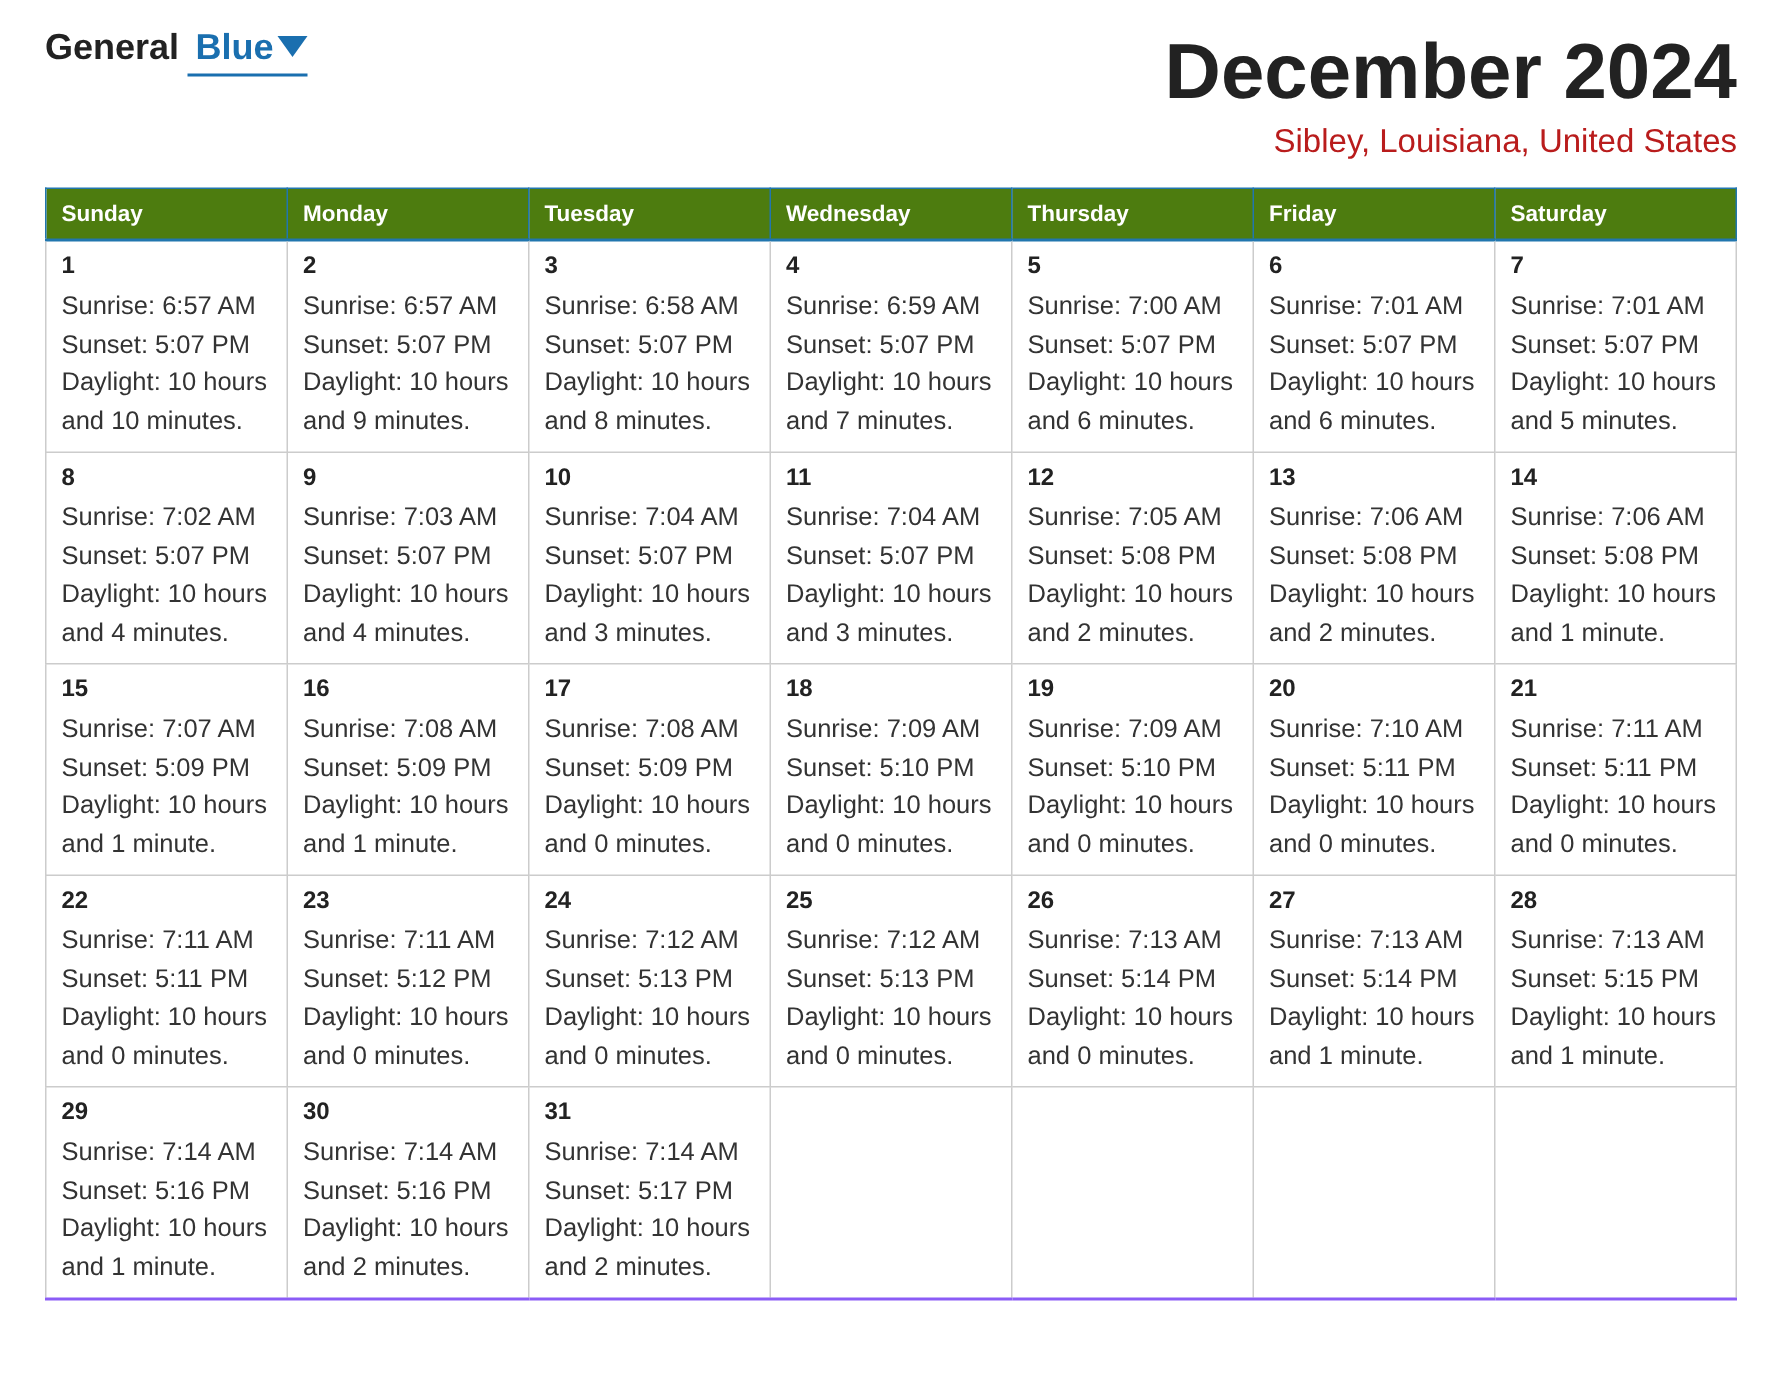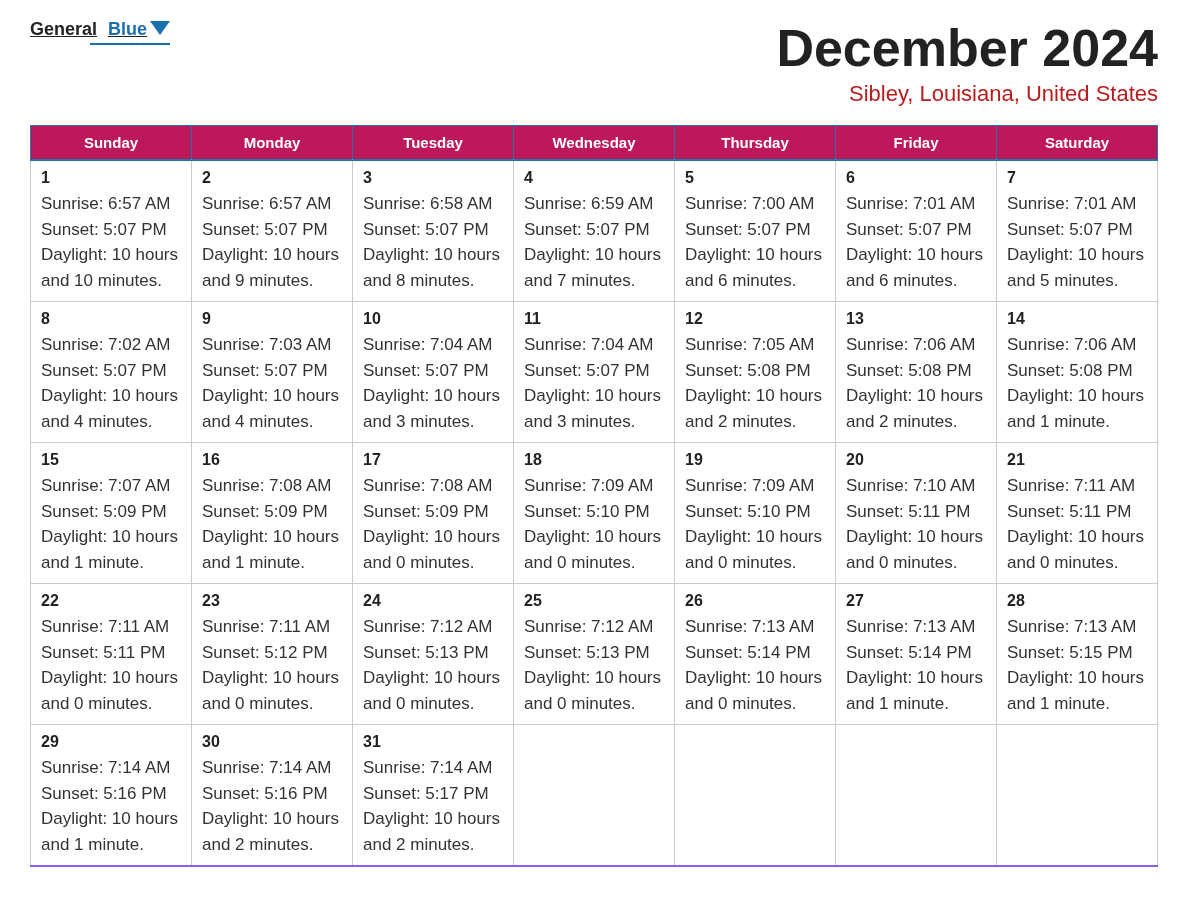--- a/index.html
+++ b/index.html
@@ -16,25 +16,24 @@
       align-items: flex-start;
       margin-bottom: 18px;
     }
     #logo-area {
       display: flex;
       flex-direction: column;
       align-items: flex-start;
     }
     #logo-text {
       display: flex;
-      font-size: 18px;
+      font-size: 24px;
       font-weight: bold;
       color: #222;
       line-height: 1;
-      text-decoration: underline;
     }
     #logo-general { color: #222; }
     #logo-blue-part {
       display: flex;
       align-items: center;
     }
     #logo-blue-word { color: #1a6faf; margin-left: 11px; }
     #logo-triangle {
       width: 0; height: 0;
       border-left: 10px solid transparent;
@@ -65,26 +64,26 @@
       font-size: 22px;
       color: #b91c1c;
       margin-top: 4px;
     }
     table {
       width: 100%;
       border-collapse: collapse;
       table-layout: fixed;
     }
     thead tr th {
-      background-color: #be185d;
+      background-color: #4d7c0f;
       color: #fff;
       font-size: 15px;
       font-weight: bold;
       padding: 8px 10px;
-      text-align: center;
+      text-align: left;
       border: 1px solid #2176ae;
     }
     tbody tr td {
       vertical-align: top;
       padding: 8px 10px;
       font-size: 13px;
       color: #333;
       border: 1px solid #ccc;
       min-height: 90px;
       height: 110px;

